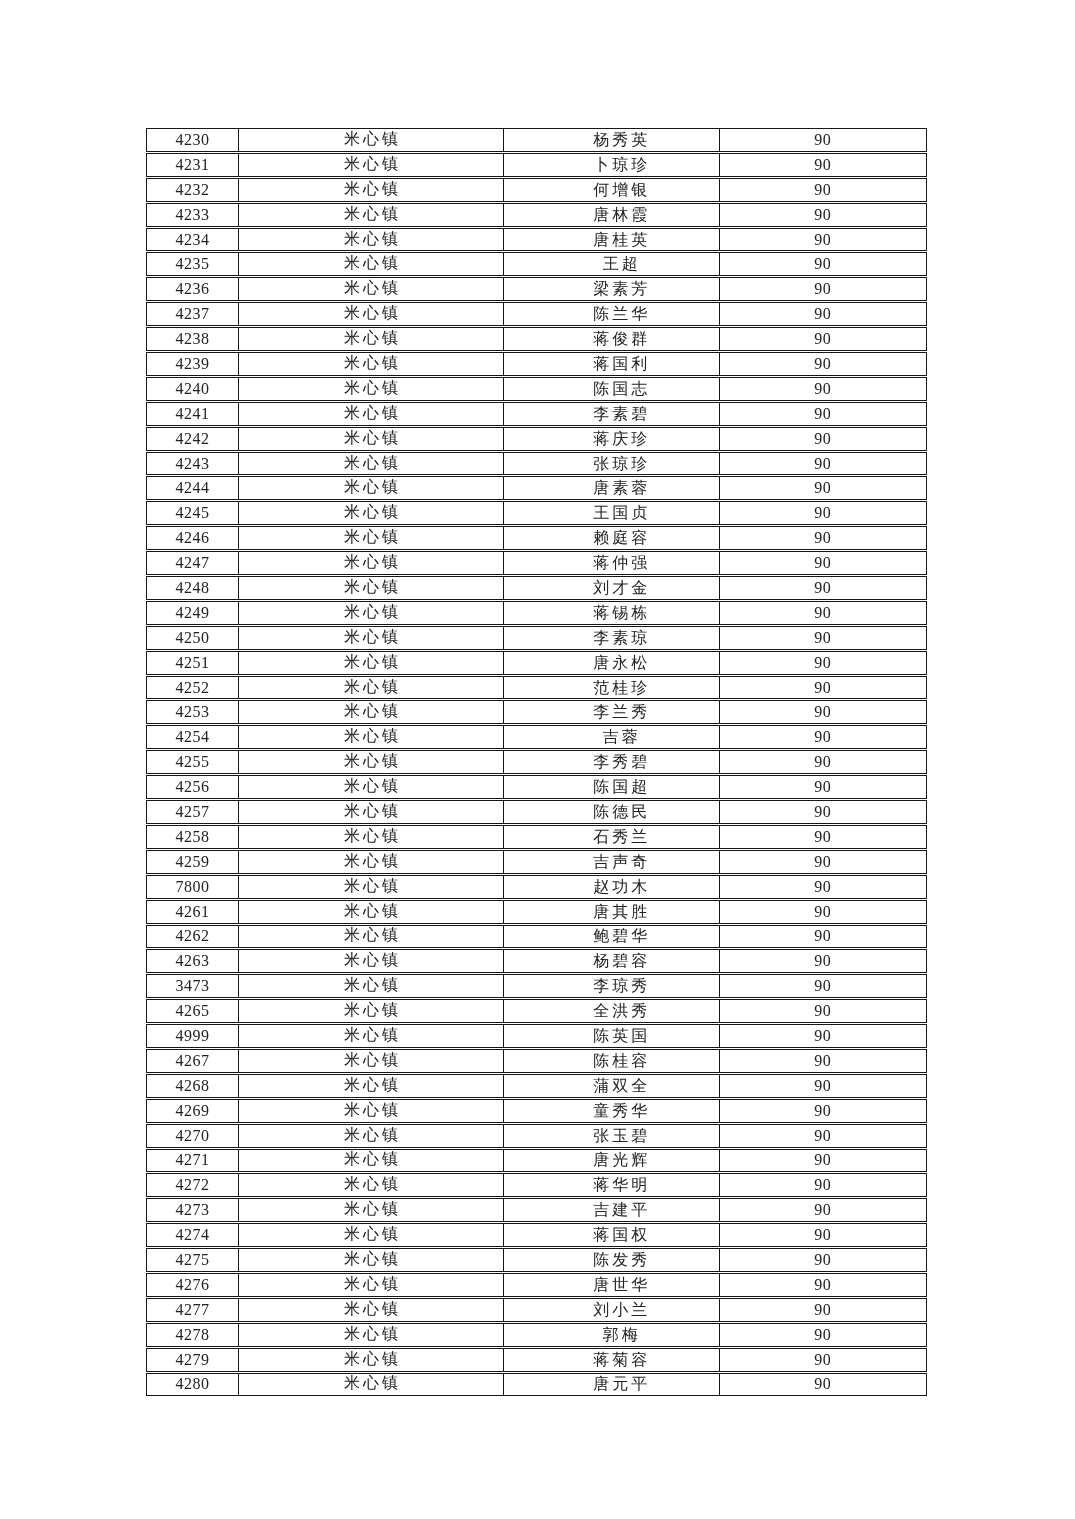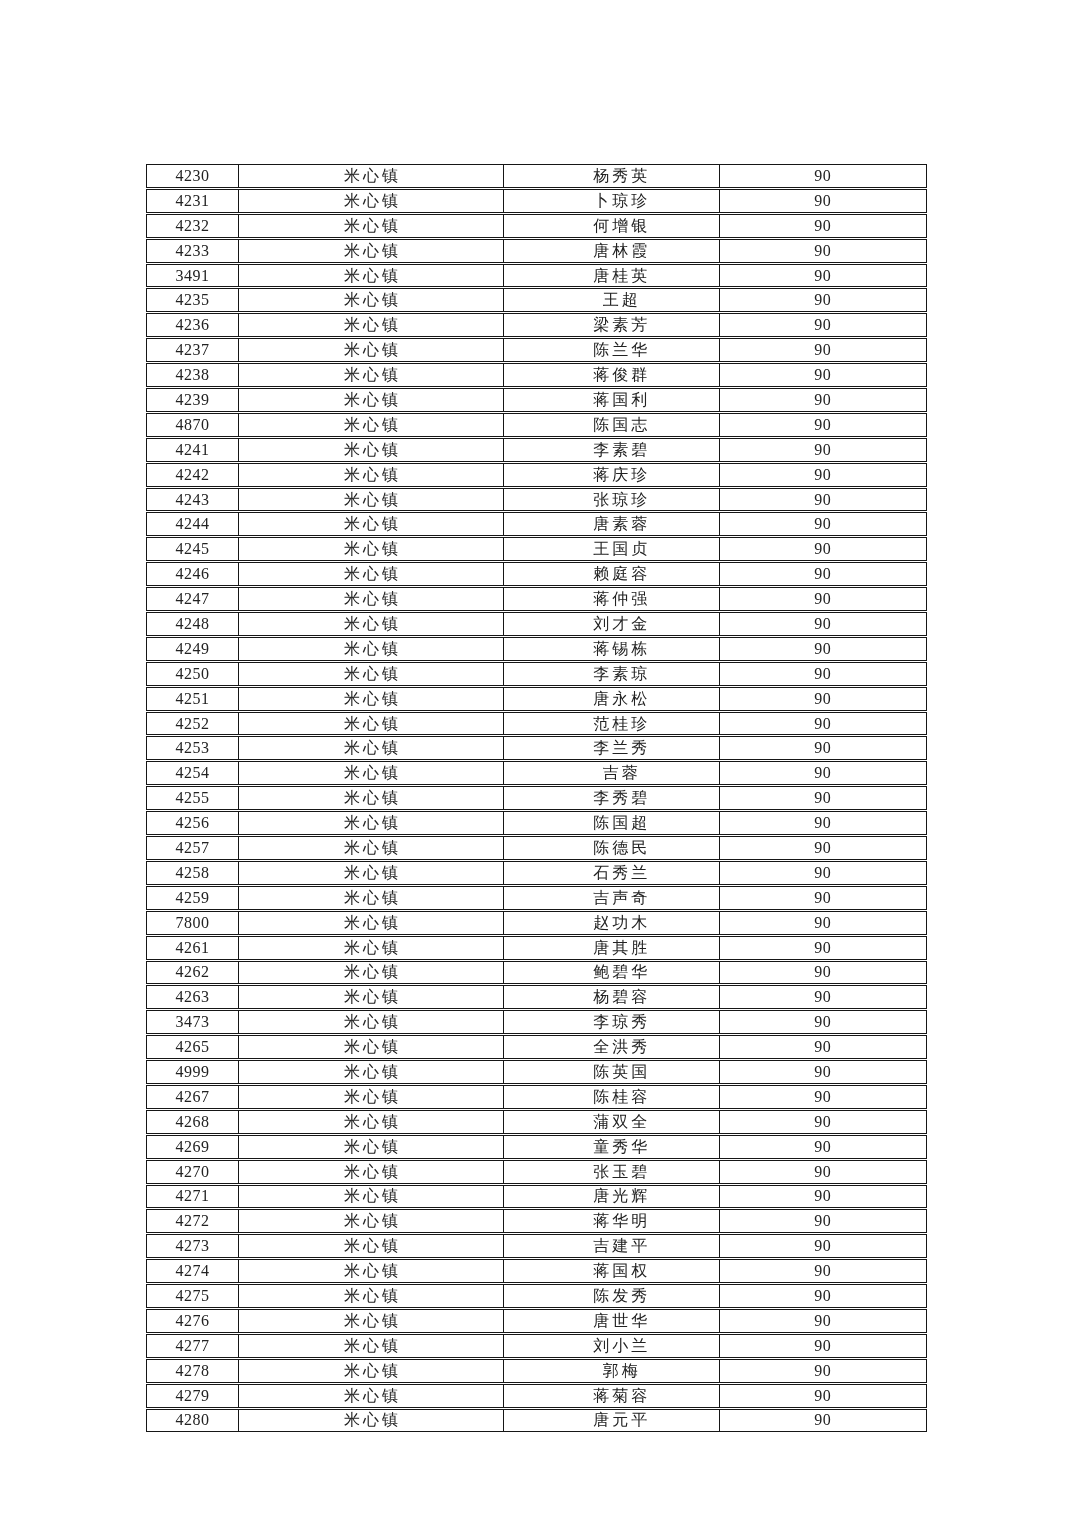--- a/index.html
+++ b/index.html
@@ -17,42 +17,41 @@
   .page {
     position: absolute;
     inset: 0;
     background: #ffffff;
   }
   .score-table {
     position: absolute;
     left: 146px;
     top: 128px;
     width: 781px;
-    margin-top: 36px;
   }
   .t-row {
     display: flex;
     box-sizing: border-box;
     height: 23.9px;
     border: 1.6px solid #161616;
     margin-bottom: 1px;
     background: #ffffff;
   }
   .t-cell {
     box-sizing: border-box;
     display: flex;
     align-items: center;
     justify-content: center;
     font-size: 16px;
     line-height: 1;
     overflow: hidden;
     white-space: nowrap;
   }
   .cell-serial { width: 11.65%; letter-spacing: 0.5px; }
-  .cell-town   { width: 34.06%; border-left: 1.6px solid #161616; letter-spacing: 3px; padding-left: 3px; }
+  .cell-town   { width: 34.06%; border-left: 1.6px solid #161616; letter-spacing: 3px; padding-left: 3px; font-family: Liberation Mono, monospace; }
   .cell-name   { width: 27.66%; border-left: 1.6px solid #161616; letter-spacing: 3px; padding-left: 21px; }
   .cell-score  { width: 26.63%; border-left: 1.6px solid #161616; letter-spacing: 0.5px; }
 </style>
 </head>
 <body>
 
 <div class="page">
   <div class="score-table" id="score-table">
   <div class="t-row">
     <div class="t-cell cell-serial">4230</div>
@@ -76,21 +75,21 @@
   </div>
 
   <div class="t-row">
     <div class="t-cell cell-serial">4233</div>
     <div class="t-cell cell-town">米心镇</div>
     <div class="t-cell cell-name">唐林霞</div>
     <div class="t-cell cell-score">90</div>
   </div>
 
   <div class="t-row">
-    <div class="t-cell cell-serial">3491</div>
+    <div class="t-cell cell-serial">4234</div>
     <div class="t-cell cell-town">米心镇</div>
     <div class="t-cell cell-name">唐桂英</div>
     <div class="t-cell cell-score">90</div>
   </div>
 
   <div class="t-row">
     <div class="t-cell cell-serial">4235</div>
     <div class="t-cell cell-town">米心镇</div>
     <div class="t-cell cell-name">王超</div>
     <div class="t-cell cell-score">90</div>
@@ -118,21 +117,21 @@
   </div>
 
   <div class="t-row">
     <div class="t-cell cell-serial">4239</div>
     <div class="t-cell cell-town">米心镇</div>
     <div class="t-cell cell-name">蒋国利</div>
     <div class="t-cell cell-score">90</div>
   </div>
 
   <div class="t-row">
-    <div class="t-cell cell-serial">4870</div>
+    <div class="t-cell cell-serial">4240</div>
     <div class="t-cell cell-town">米心镇</div>
     <div class="t-cell cell-name">陈国志</div>
     <div class="t-cell cell-score">90</div>
   </div>
 
   <div class="t-row">
     <div class="t-cell cell-serial">4241</div>
     <div class="t-cell cell-town">米心镇</div>
     <div class="t-cell cell-name">李素碧</div>
     <div class="t-cell cell-score">90</div>

